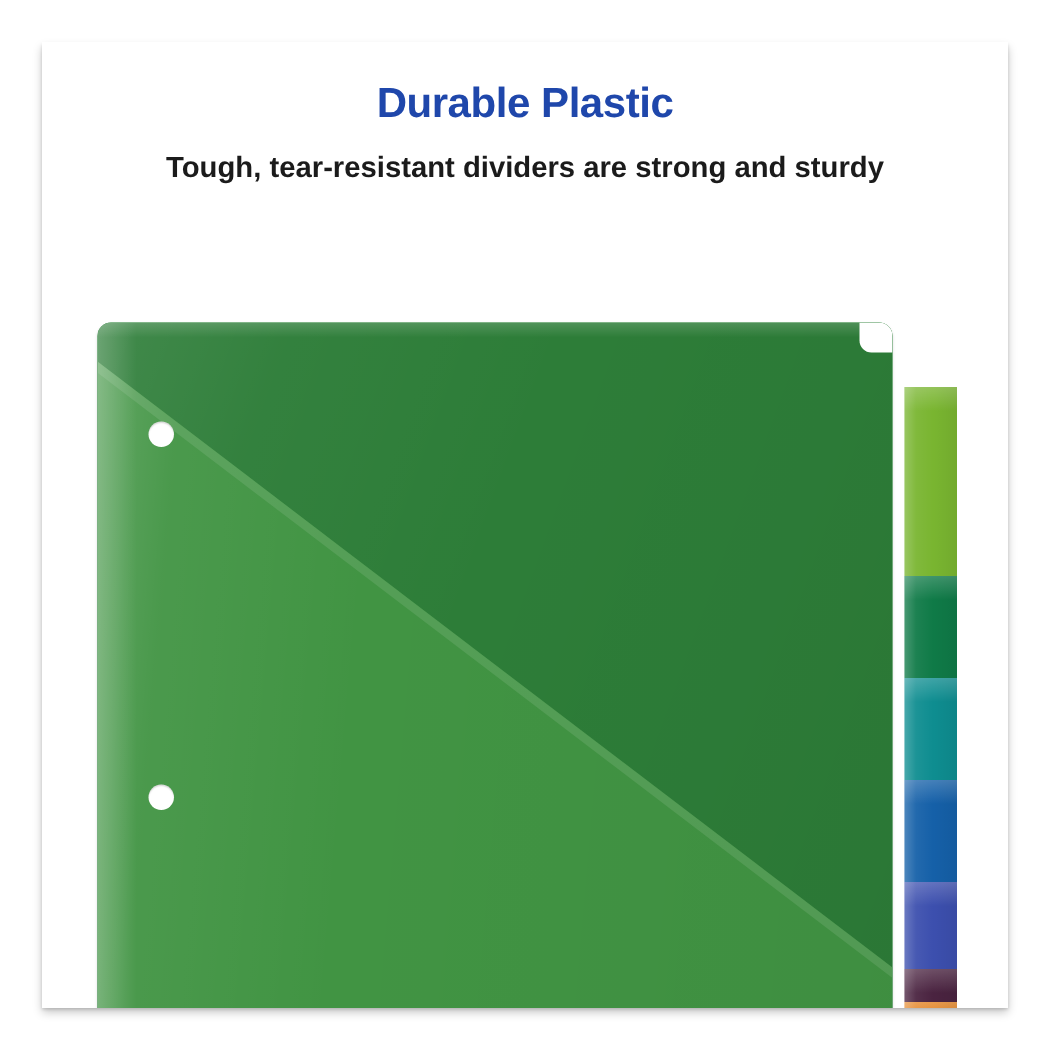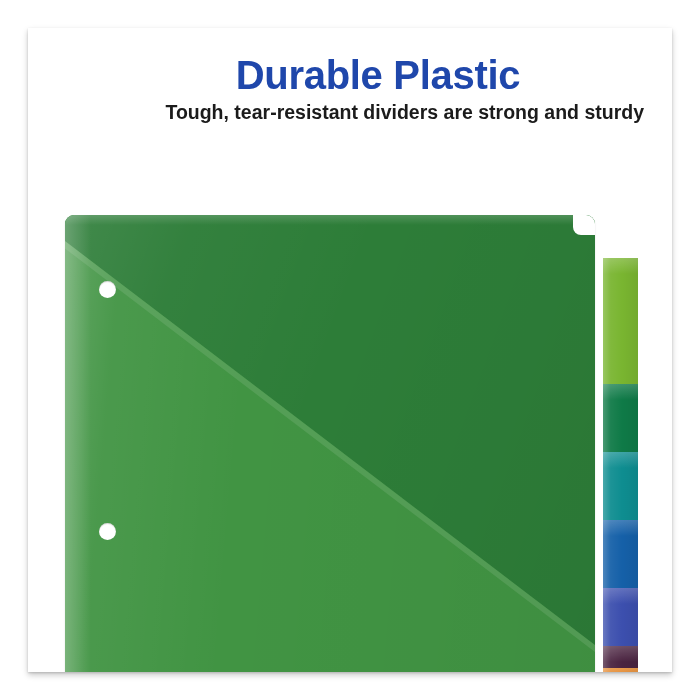--- a/index.html
+++ b/index.html
@@ -33,26 +33,25 @@
     overflow: hidden;
   }
 
   
   #headline {
     position: absolute;
     left: 0;
     top: 26px;
     width: 100%;
     text-align: center;
-    font-size: 40px;
+    font-size: 28px;
     font-weight: bold;
     letter-spacing: -0.3px;
     color: #1f47ab;
     line-height: 1.05;
-    padding-left: 28px;
   }
   #subhead {
     position: absolute;
     left: 28px;
     top: 72px;
     width: 588px;
     text-align: center;
     font-size: 19.5px;
     font-weight: bold;
     color: #1b1b1b;
@@ -178,21 +177,21 @@
 </style>
 </head>
 <body>
 
 <div id="stage">
 
   <div id="page">
 
     <div id="headline" style="color: rgb(31, 71, 171);">Durable Plastic</div>
 
-    <div id="subhead" style="color: rgb(27, 27, 27); text-align: right;">
+    <div id="subhead" style="color: rgb(27, 27, 27);">
       <span class="l1">Tough, tear-resistant dividers are strong and sturdy</span>
     </div>
 
     <div id="tab-column">
         <div class="tab" style="top: 38px; height: 126px; background: rgb(121, 181, 48);">
           <div class="tab-sheen"></div>
         </div>
         <div class="tab" style="top: 164px; height: 68px; background: rgb(15, 122, 71);">
           <div class="tab-sheen"></div>
         </div>

